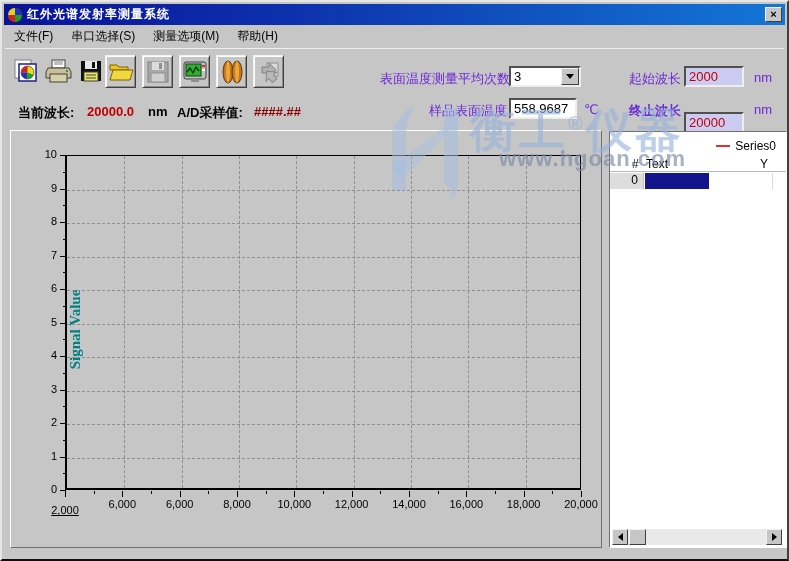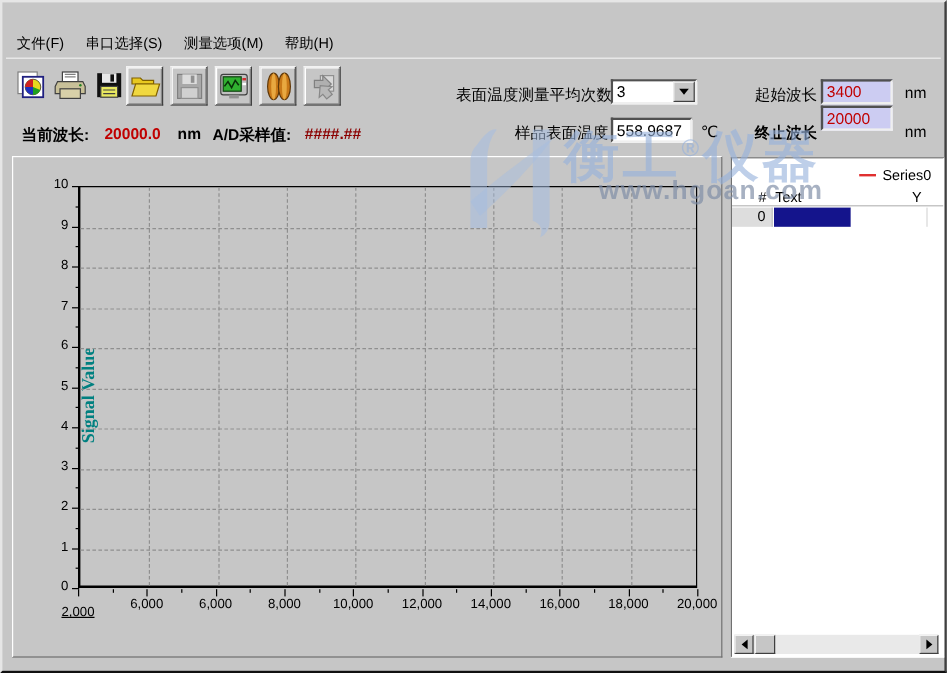--- a/index.html
+++ b/index.html
@@ -22,21 +22,21 @@
   .menu-item{font-size:12px;color:#000;padding:2px 9px;white-space:nowrap;}
   
   #toolbar{position:absolute;left:3px;top:46px;right:3px;height:47px;
     border-top:1px solid #EFEFEF;}
   .tb-flat{position:absolute;top:7px;width:28px;height:30px;display:flex;align-items:center;justify-content:center;}
   .tb-btn{position:absolute;top:6px;width:31px;height:33px;background:#C6C6C6;
     border:1px solid;border-color:#F2F2F2 #404040 #404040 #F2F2F2;
     box-shadow:inset 1px 1px 0 #fff, inset -1px -1px 0 #8a8a8a;
     display:flex;align-items:center;justify-content:center;}
   
-  .lbl{position:absolute;font-size:13px;color:#000000;white-space:nowrap;}
+  .lbl{position:absolute;font-size:13px;color:#6d28d9;white-space:nowrap;}
   .sunken{border:2px solid;border-color:#505050 #EFEFEF #EFEFEF #505050;background:#fff;}
   #avg-combo{position:absolute;left:507px;top:64px;width:72px;height:21px;display:flex;}
   #avg-combo .val{flex:1;font-size:13px;padding:1px 3px;color:#000;background:#fff;}
   #avg-combo .drop{width:18px;background:#C6C6C6;border:1px solid;
     border-color:#F2F2F2 #404040 #404040 #F2F2F2;display:flex;align-items:center;justify-content:center;}
   .arrow-down{width:0;height:0;border-left:4px solid transparent;border-right:4px solid transparent;border-top:5px solid #000;}
   .field{position:absolute;height:21px;font-size:13px;padding:1px 3px;white-space:nowrap;}
   .field.red{color:#C00000;background:#CCCCF2;}
   
   .status-lbl{position:absolute;font-size:13px;font-weight:bold;color:#000;white-space:nowrap;}
@@ -90,20 +90,31 @@
     color:rgba(150,178,220,0.62);letter-spacing:3px;white-space:nowrap;}
   #wm-brand sup{font-size:20px;color:rgba(150,178,220,0.62);}
   #wm-url{position:absolute;left:497px;top:144px;font-size:22px;font-weight:bold;
     color:rgba(125,140,165,0.68);letter-spacing:1px;}
 </style>
 </head>
 <body>
 
 <div id="win">
 
+  <div id="titlebar">
+    <svg id="title-icon" viewBox="0 0 16 16">
+      <circle cx="8" cy="8" r="7" fill="#fff" stroke="#202020" stroke-width="1"></circle>
+      <path d="M8 8 L8 1 A7 7 0 0 1 15 8 Z" fill="#2030C0"></path>
+      <path d="M8 8 L15 8 A7 7 0 0 1 8 15 Z" fill="#20A020"></path>
+      <path d="M8 8 L8 15 A7 7 0 0 1 1 8 Z" fill="#D02020"></path>
+      <path d="M8 8 L1 8 A7 7 0 0 1 8 1 Z" fill="#E0D020"></path>
+    </svg>
+    <span id="title-text">红外光谱发射率测量系统</span>
+    <div id="close-btn">×</div>
+  </div>
 
   <div id="menubar">
     <span class="menu-item">文件(F)</span>
     <span class="menu-item">串口选择(S)</span>
     <span class="menu-item">测量选项(M)</span>
     <span class="menu-item">帮助(H)</span>
   </div>
 
   <div id="toolbar">
     <div class="tb-flat" style="left:6px">
@@ -178,28 +189,28 @@
   </div>
 
   <span class="lbl" style="left:378px;top:68px">表面温度测量平均次数</span>
   <div id="avg-combo" class="sunken">
     <span class="val">3</span>
     <span class="drop">
         <span class="arrow-down"></span>
       </span>
   </div>
   <span class="lbl" style="left:627px;top:68px;font-weight:normal">起始波长</span>
-  <div class="field red sunken" style="left:682px;top:64px;width:60px">3400</div>
+  <div class="field red sunken" style="left:682px;top:64px;width:60px">2000</div>
   <span class="lbl" style="left:752px;top:68px">nm</span>
 
   <span class="lbl" style="left:427px;top:100px">样品表面温度</span>
   <div class="field sunken" style="left:507px;top:96px;width:68px;color:#000">558.9687</div>
   <span class="lbl" style="left:582px;top:100px">℃</span>
   <span class="lbl" style="left:627px;top:100px;font-weight:bold">终止波长</span>
-  <div class="field red sunken" style="left:682px;top:86px;width:60px">20000</div>
+  <div class="field red sunken" style="left:682px;top:110px;width:60px">20000</div>
   <span class="lbl" style="left:752px;top:100px">nm</span>
 
   <span class="status-lbl" style="left:16px;top:102px">当前波长:</span>
   <span class="status-val" style="left:85px;top:102px;color:#C00000">20000.0</span>
   <span class="status-lbl" style="left:146px;top:102px">nm</span>
   <span class="status-lbl" style="left:175px;top:102px">A/D采样值:</span>
   <span class="status-val" style="left:252px;top:102px;color:#8B0000">####.##</span>
 
   <div id="chart-panel">
     <div id="ylabel">Signal Value</div>

